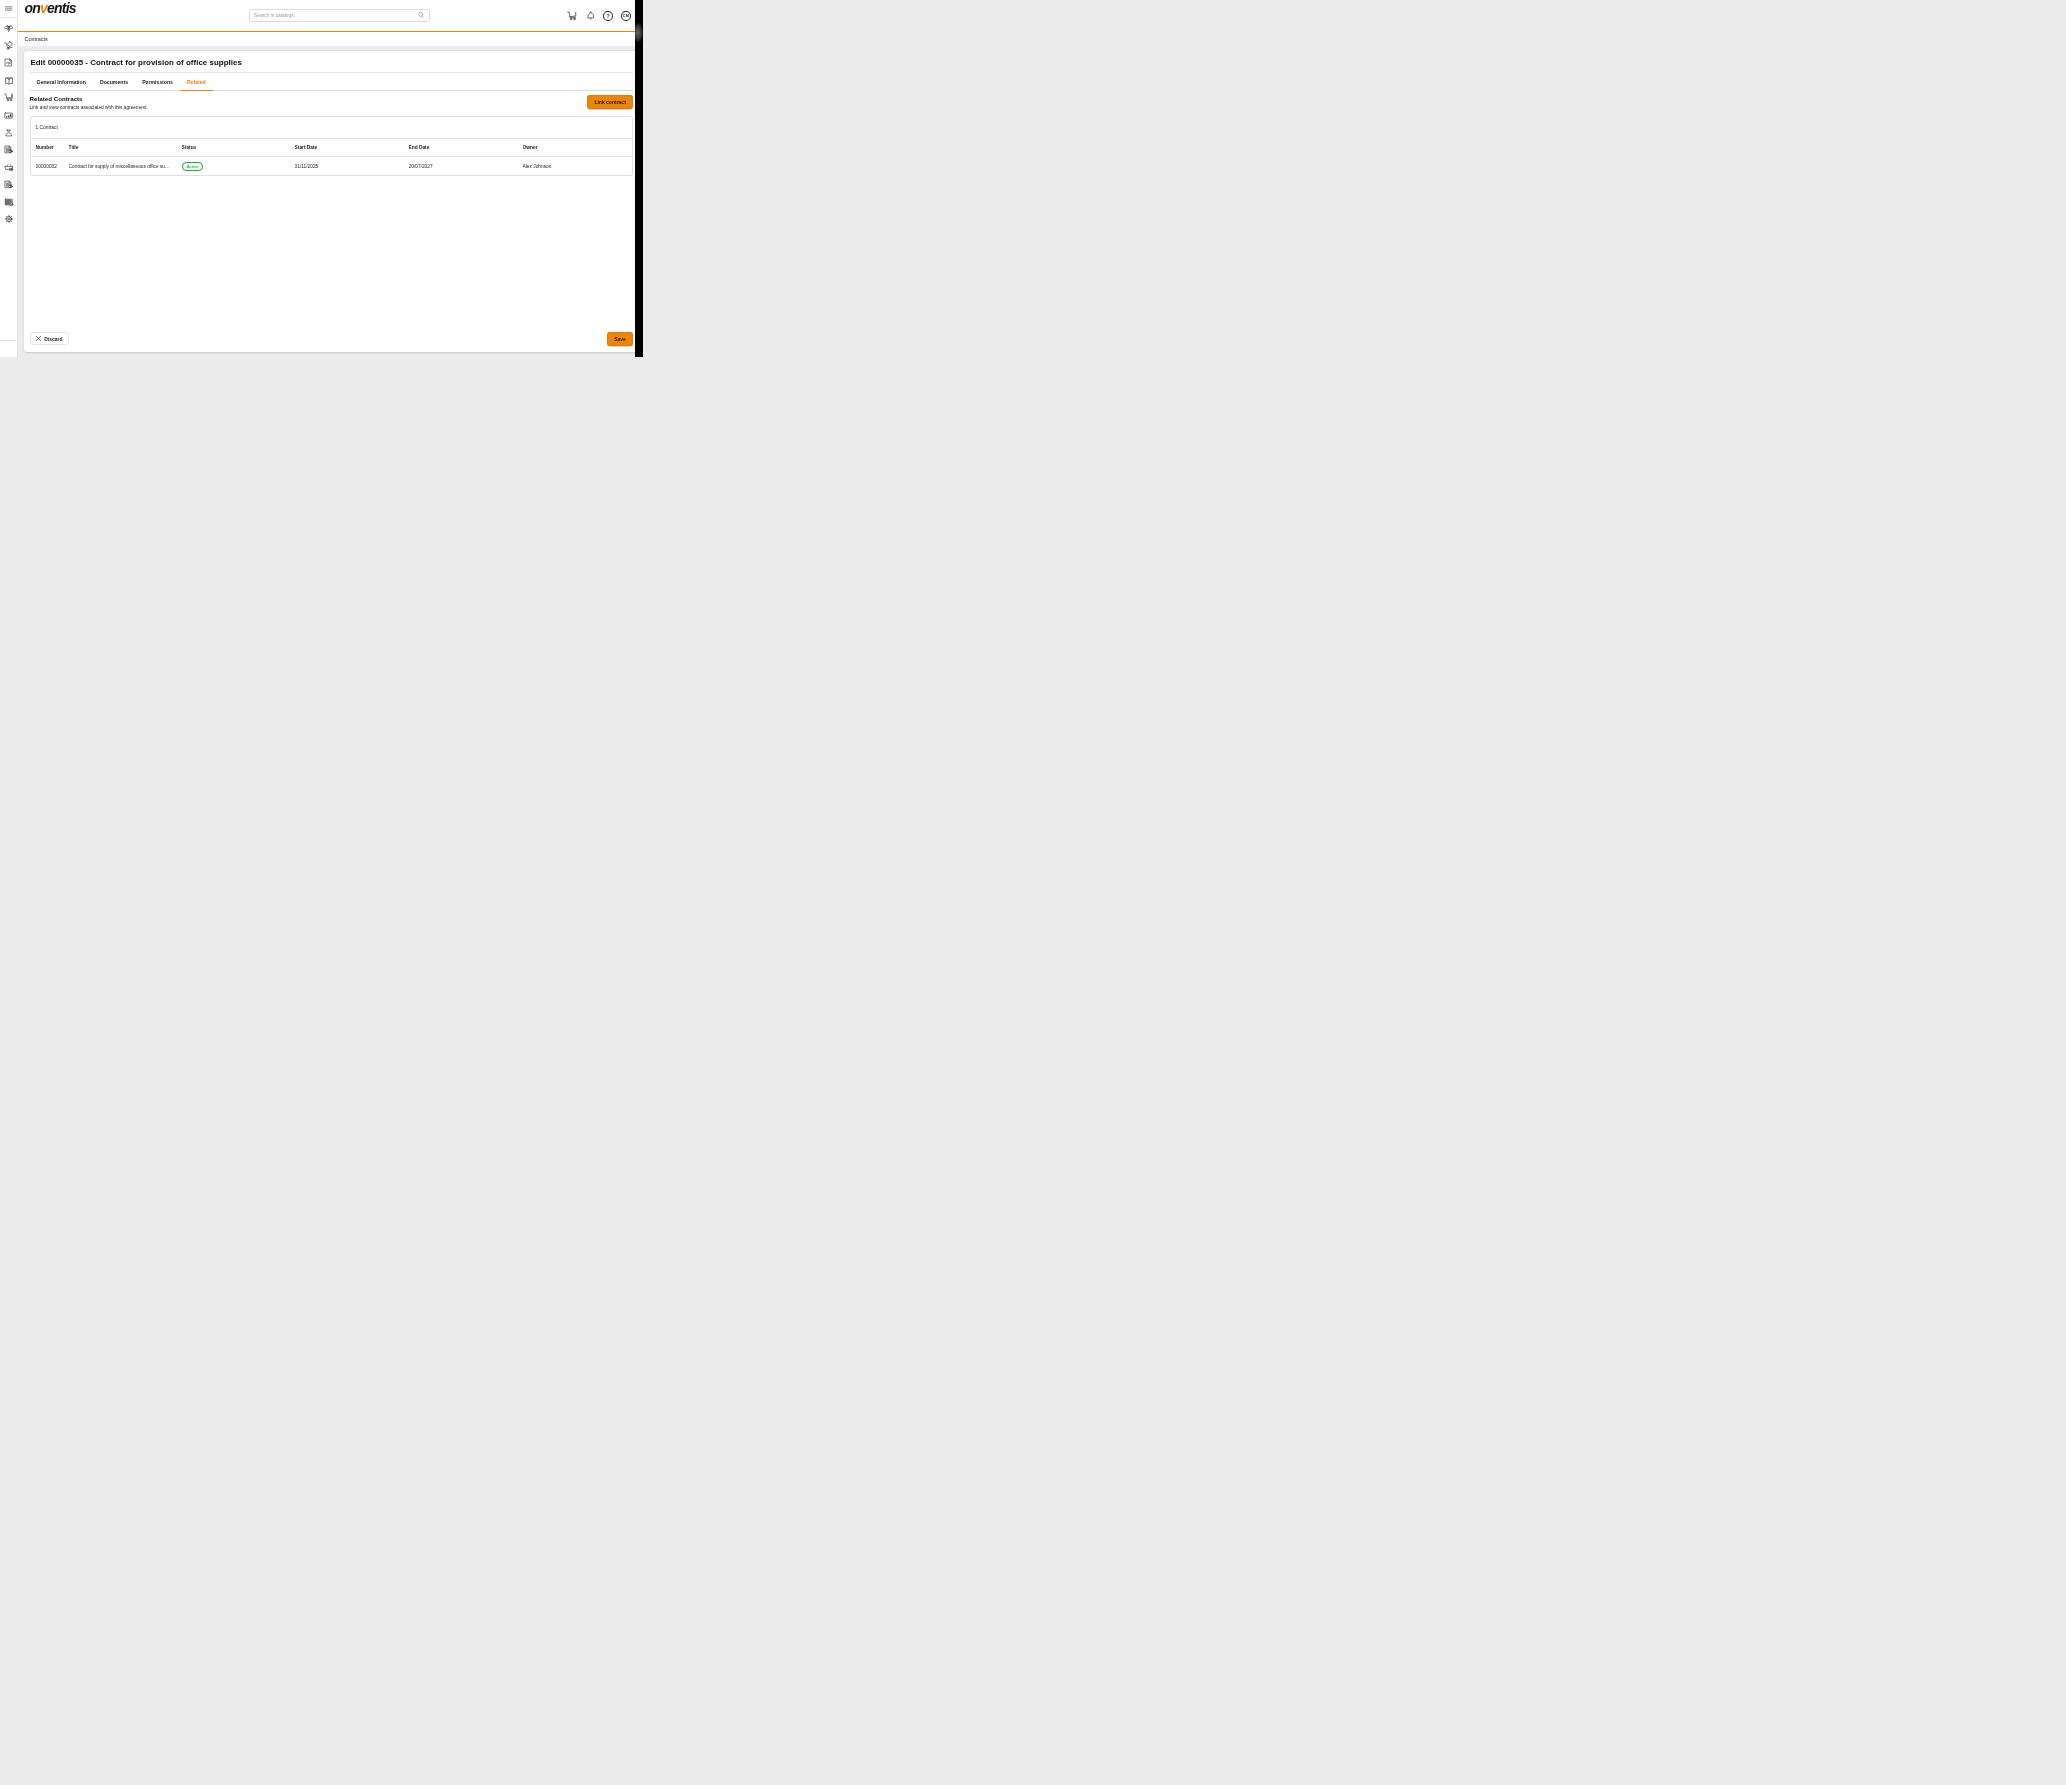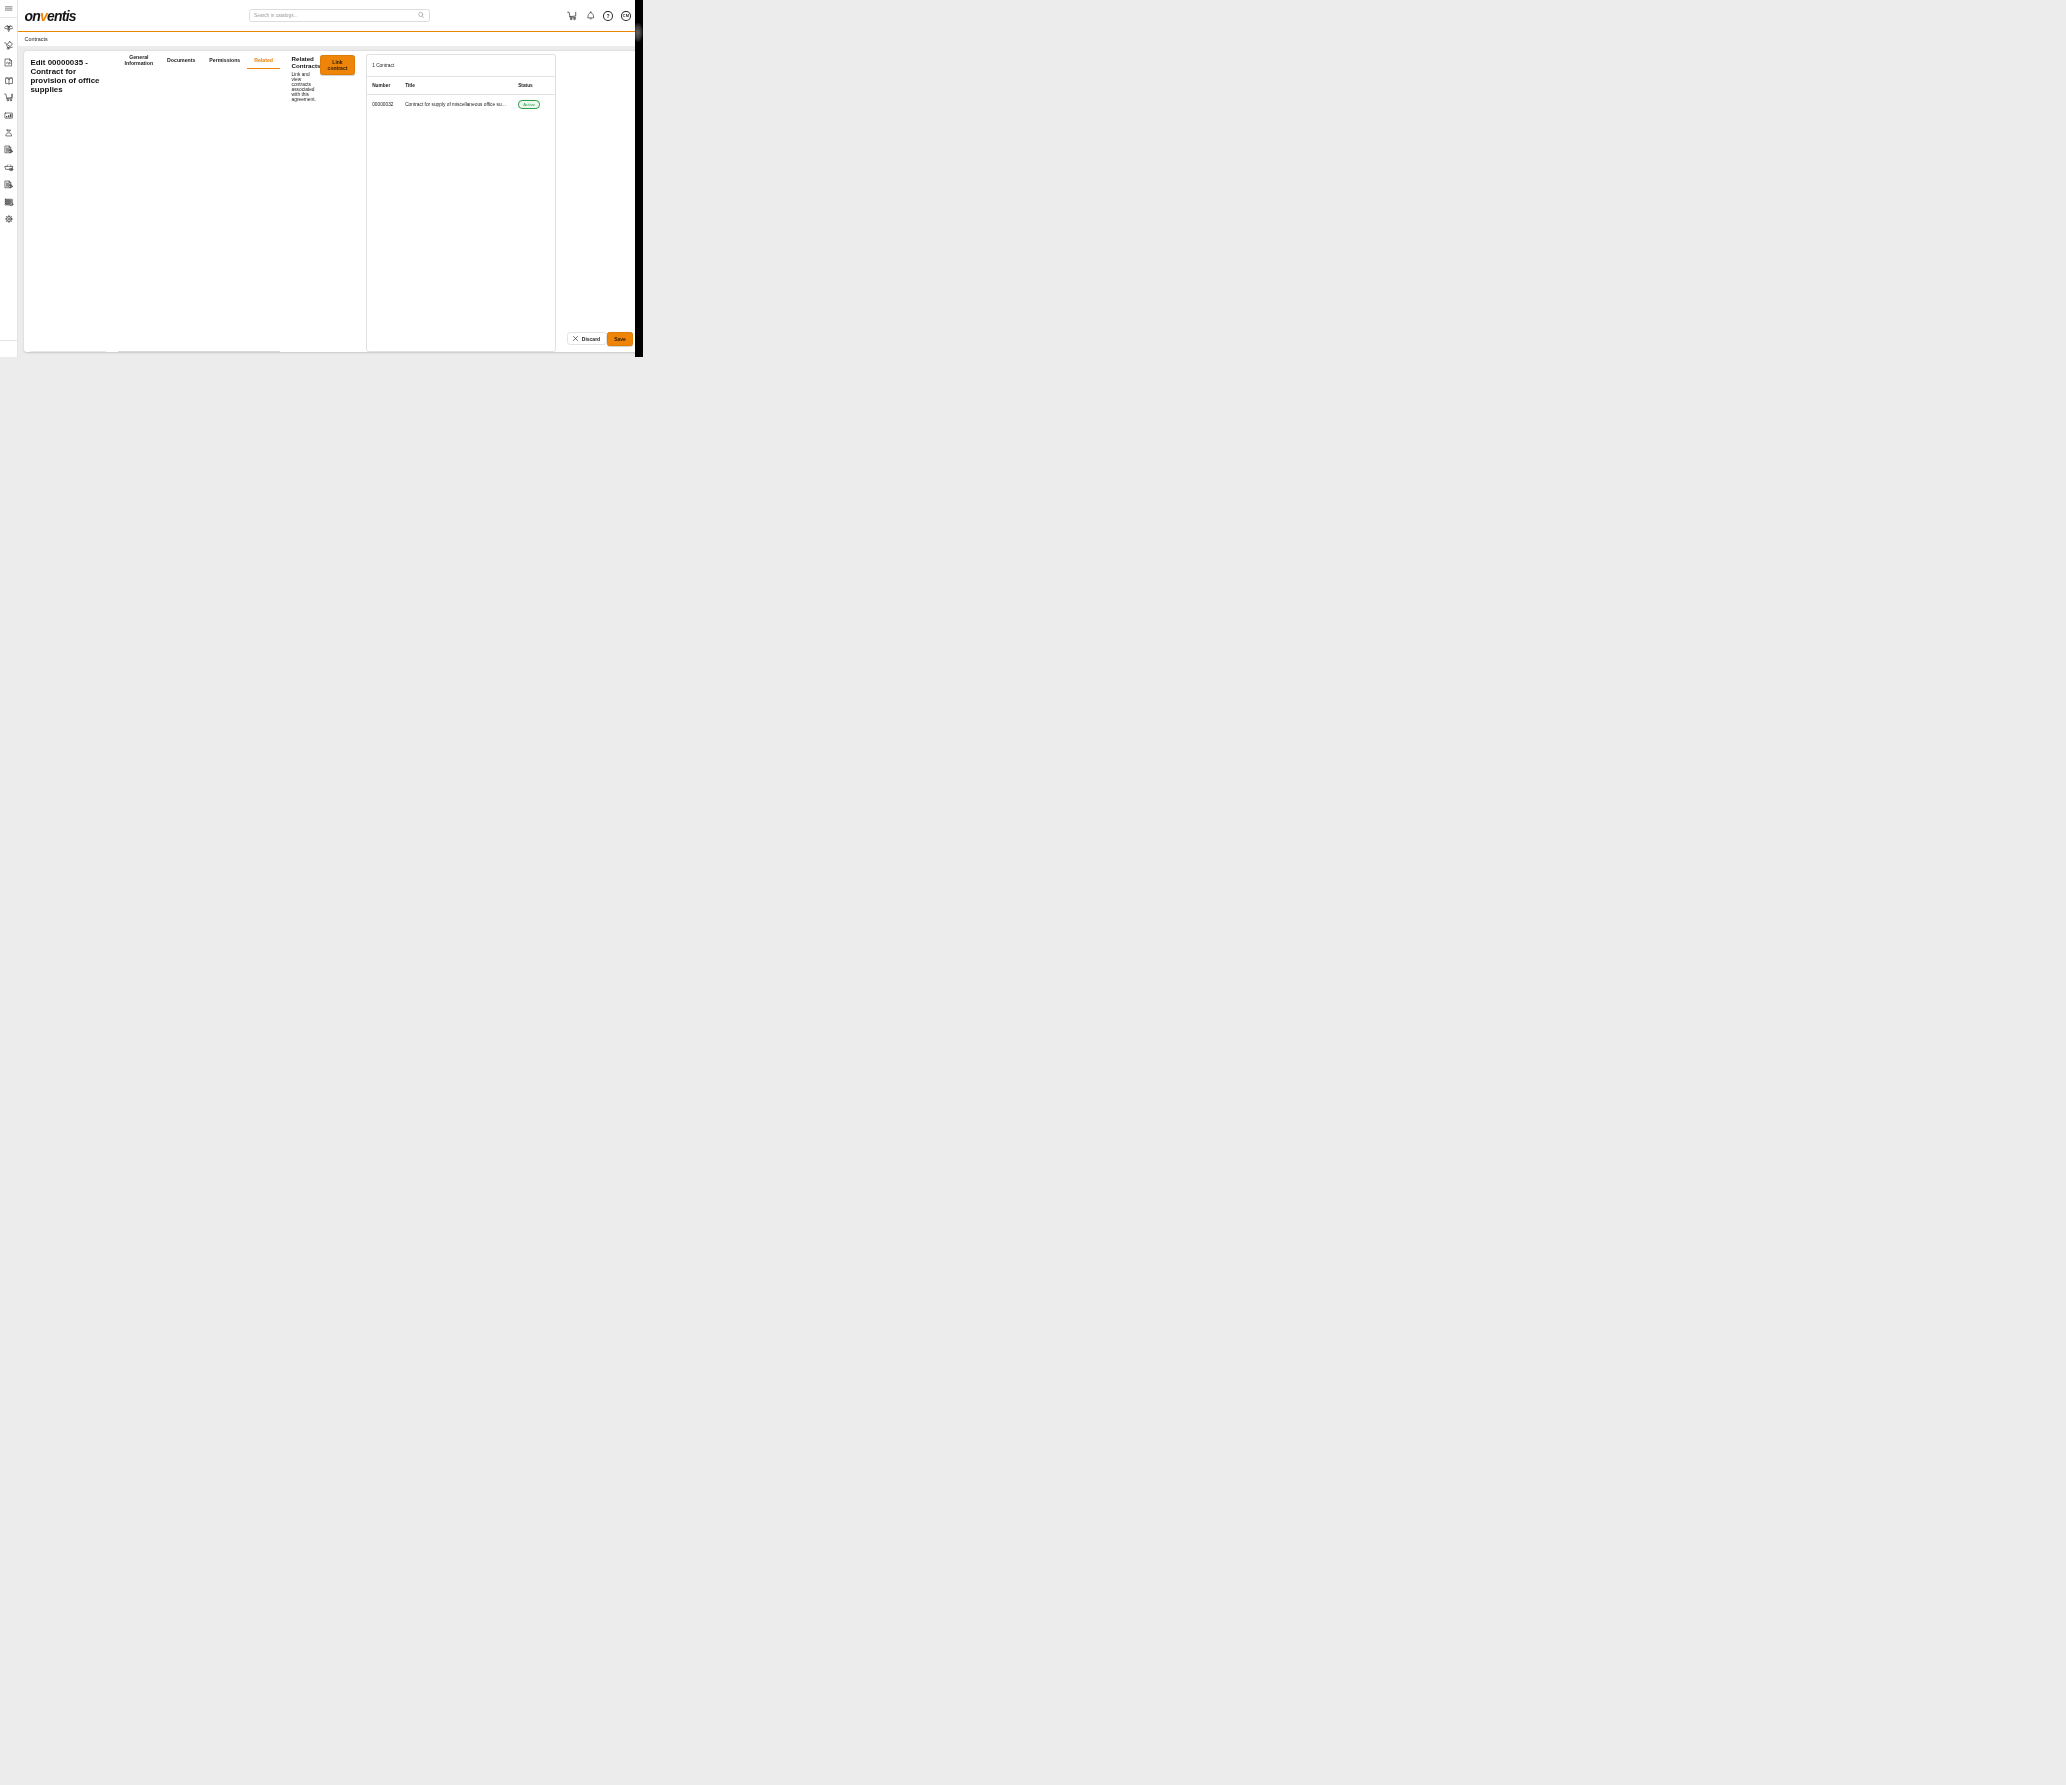--- a/index.html
+++ b/index.html
@@ -18,38 +18,38 @@
   .sb-nav .sb-btn { height:17.4px; }
   .icon { display:inline-flex; align-items:center; justify-content:center; }
   .icon svg { stroke:#2b2b2b; fill:none; stroke-width:1.5; stroke-linecap:round; stroke-linejoin:round; }
   .icon .fillpart { fill:#2b2b2b; stroke:none; }
   .icon .glyphtxt { fill:#2b2b2b; stroke:none; font-family:"Liberation Sans",sans-serif; font-weight:bold; }
 
   
   .right-col { flex:1; display:flex; flex-direction:column; min-width:0; }
 
   
-  .topbar { height:32px; background:#fff; border-bottom:0.8px solid #ec8500; display:flex; align-items:center; position:relative; flex:0 0 32px; }
+  .topbar { height:32px; background:#fff; border-bottom:0.8px solid #ec8500; display:flex; align-items:flex-start; position:relative; flex:0 0 32px; }
   .logo { margin-left:6.6px; font-size:14px; font-weight:800; font-style:italic; letter-spacing:-0.8px; color:#151515; cursor:pointer; user-select:none; }
   .logo .accent { color:#ee8408; }
   .searchbox { position:absolute; left:231px; top:8.7px; width:181px; height:13.6px; border:0.6px solid #dcdcdc; border-radius:2.5px; background:#fff; display:flex; align-items:center; padding:0 4.1px; }
   .searchbox input { flex:1; border:none; outline:none; font-size:4.8px; color:#333; background:transparent; font-family:"Liberation Sans",sans-serif; }
   .searchbox input::placeholder { color:#9b9b9b; }
   .topbar-icons { position:absolute; right:12.4px; top:0; height:31px; display:flex; align-items:center; gap:8.3px; }
   .tb-btn { background:none; border:none; cursor:pointer; display:flex; align-items:center; justify-content:center; }
   .circle-badge { width:9.5px; height:10px; border:0.7px solid #262626; border-radius:50%; display:flex; align-items:center; justify-content:center; font-size:3.9px; font-weight:600; color:#262626; }
 
   
   .breadcrumb-bar { height:14px; background:#fff; display:flex; align-items:center; padding-left:6.6px; flex:0 0 14px; }
   .breadcrumb { font-size:5.4px; font-weight:500; color:#1d1d1d; cursor:pointer; }
 
   
   .content { flex:1; background:#ececec; position:relative; }
   .card { position:absolute; left:5.8px; top:5px; width:615px; height:301px; background:#fff; border-radius:3.3px;
-          box-shadow:0 0.4px 2.1px rgba(0,0,0,.16); display:flex; }
+          box-shadow:0 0.4px 2.1px rgba(0,0,0,.16); display:flex; flex-direction:column; }
   .card-head { margin:0 5.8px; padding:7px 0.8px 5px; border-bottom:0.4px solid #e6e6e6; }
   .page-title { font-size:7.9px; font-weight:700; color:#111; letter-spacing:0.04px; }
 
   .tabs { display:flex; margin:0 5.8px; border-bottom:0.8px solid #d9d9d9; }
   .tab { padding:0 7px; height:18px; display:flex; align-items:center; font-size:5.2px; font-weight:700; color:#1d1d1d;
          background:none; border:none; border-bottom:1.2px solid transparent; margin-bottom:-0.8px; cursor:pointer; font-family:"Liberation Sans",sans-serif; }
   .tab.active { color:#ee8408; border-bottom-color:#ee8408; }
 
   .section-row { display:flex; align-items:flex-start; justify-content:space-between; margin:4.1px 5.8px 3.3px; }
   .section-heading { font-size:6.2px; font-weight:700; color:#111; }

